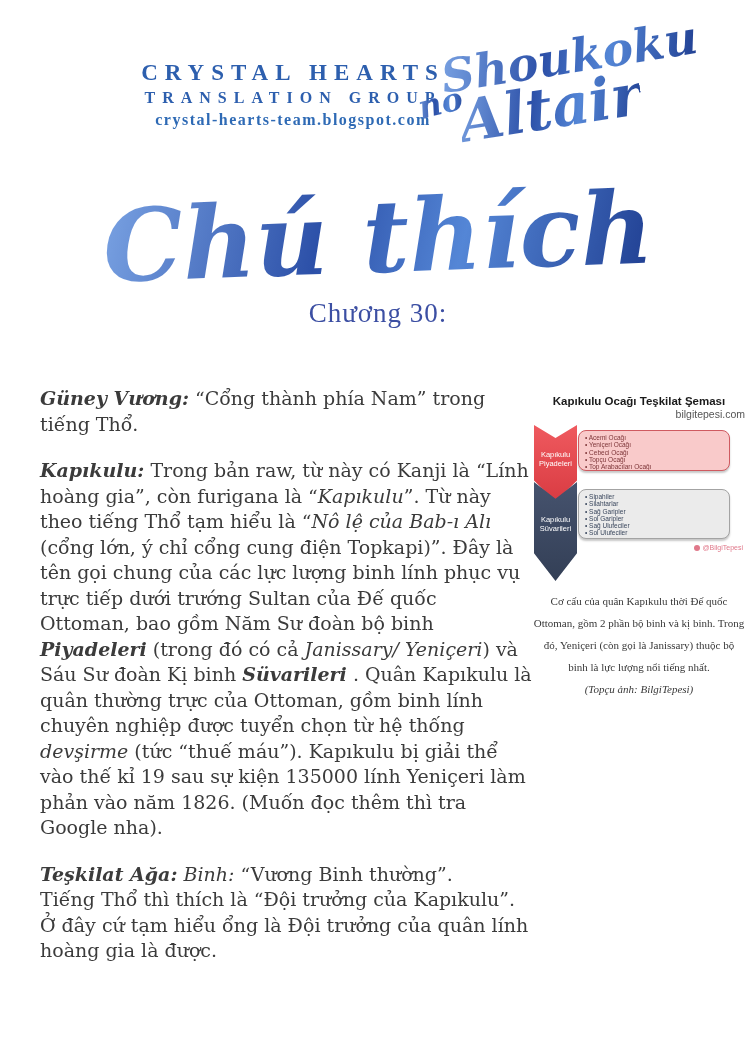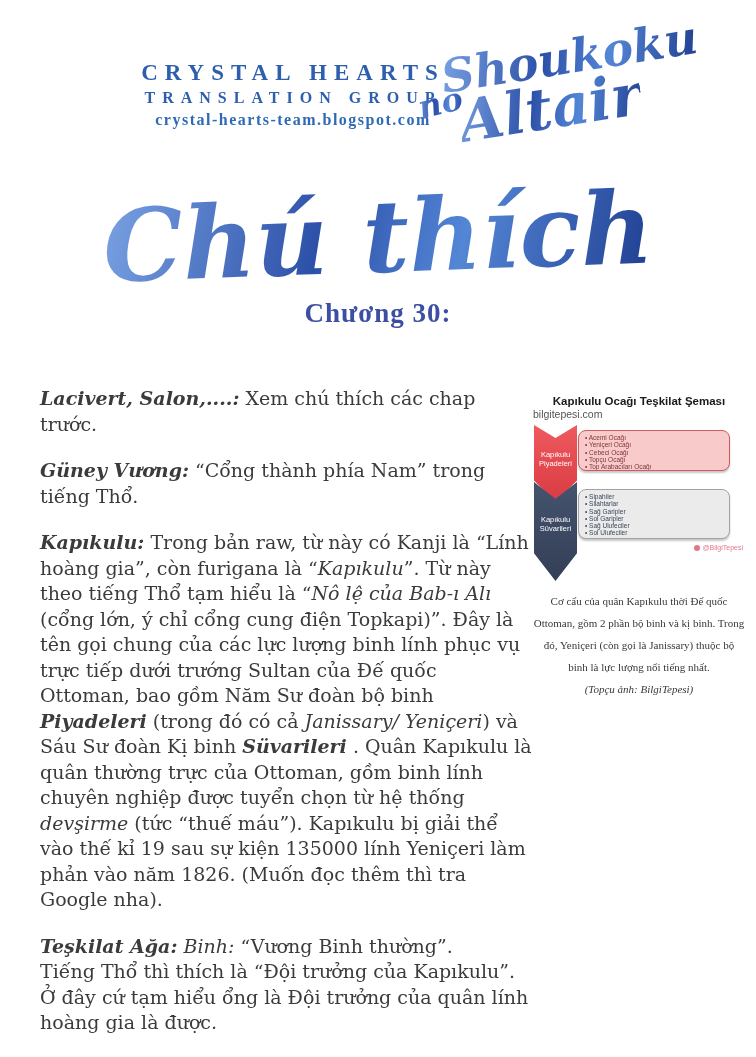--- a/index.html
+++ b/index.html
@@ -40,39 +40,39 @@
 
   
   .title-block{position:absolute;left:0;top:178px;width:756px;text-align:center;}
   .main-title{
     margin:0;font-size:100px;line-height:118px;
     transform:rotate(-2deg);display:inline-block;
   }
   .chapter{
     margin-top:2px;
     font-family:"Liberation Serif", serif;
-    font-size:27px;font-weight:bold;color:#3c4fa3;letter-spacing:1px;
+    font-size:27px;font-weight:normal;color:#3c4fa3;letter-spacing:1px;
   }
 
   
   .notes{position:absolute;left:40px;top:386px;width:492px;color:#3b3b3b;}
   .note{margin:0 0 21px 0;font-size:19px;line-height:25.5px;}
   .seg-n{font-style:normal;font-weight:normal;}
   .seg-i{font-style:italic;}
   .seg-bi{font-weight:bold;font-style:italic;}
 
   
   .figure-col{position:absolute;left:533px;top:395px;width:212px;}
   .fig-title{
     font-family:"Liberation Sans", sans-serif;
     font-size:11.5px;font-weight:bold;color:#1a1a1a;text-align:center;
   }
   .fig-site{
     font-family:"Liberation Sans", sans-serif;
-    font-size:10.5px;color:#555;text-align:left;margin-top:1px;
+    font-size:10.5px;color:#555;text-align:right;margin-top:1px;
   }
   .fig-chart{position:relative;height:150px;margin-top:5px;
     font-family:"Liberation Sans", sans-serif;}
   .chev{
     position:absolute;left:1px;width:43px;
     clip-path:polygon(0% 0%,50% 17%,100% 0%,100% 72%,50% 100%,0% 72%);
     display:flex;flex-direction:column;align-items:center;justify-content:center;
     color:#fff;font-size:7.5px;line-height:9px;text-align:center;
   }
   .chev span{display:block;}
@@ -123,21 +123,20 @@
     <span class="brush logo-word2">no</span>
     <span class="brush logo-word3">Altair</span>
   </div>
 
   <div class="title-block">
     <h1 class="main-title brush">Chú thích</h1>
     <div class="chapter">Chương 30:</div>
   </div>
 
   <section class="notes">
-    <p class="note"><span class="seg seg-bi">Lacivert, Salon,....:</span><span class="seg seg-n"> Xem chú thích các chap trước.</span></p>
     <p class="note"><span class="seg seg-bi">Güney Vương:</span><span class="seg seg-n"> “Cổng thành phía Nam” trong tiếng Thổ.</span></p>
     <p class="note"><span class="seg seg-bi">Kapıkulu:</span><span class="seg seg-n"> Trong bản raw, từ này có Kanji là “Lính hoàng gia”, còn furigana là “</span><span class="seg seg-i">Kapıkulu</span><span class="seg seg-n">”. Từ này theo tiếng Thổ tạm hiểu là “</span><span class="seg seg-i">Nô lệ của Bab-ı Alı</span><span class="seg seg-n"> (cổng lớn, ý chỉ cổng cung điện Topkapi)”. Đây là tên gọi chung của các lực lượng binh lính phục vụ trực tiếp dưới trướng Sultan của Đế quốc Ottoman, bao gồm Năm Sư đoàn bộ binh </span><span class="seg seg-bi">Piyadeleri</span><span class="seg seg-n"> (trong đó có cả </span><span class="seg seg-i">Janissary/ Yeniçeri</span><span class="seg seg-n">) và Sáu Sư đoàn Kị binh </span><span class="seg seg-bi">Süvarileri</span><span class="seg seg-n"> . Quân Kapıkulu là quân thường trực của Ottoman, gồm binh lính chuyên nghiệp được tuyển chọn từ hệ thống </span><span class="seg seg-i">devşirme</span><span class="seg seg-n"> (tức “thuế máu”). Kapıkulu bị giải thể vào thế kỉ 19 sau sự kiện 135000 lính Yeniçeri làm phản vào năm 1826. (Muốn đọc thêm thì tra Google nha).</span></p>
     <p class="note"><span class="seg seg-bi">Teşkilat Ağa:</span><span class="seg seg-i"> Binh:</span><span class="seg seg-n"> “Vương Binh thường”.</span><br><span class="seg seg-n">Tiếng Thổ thì thích là “Đội trưởng của Kapıkulu”. Ở đây cứ tạm hiểu ổng là Đội trưởng của quân lính hoàng gia là được.</span></p>
   </section>
 
   <aside class="figure-col">
     <div class="fig-title">Kapıkulu Ocağı Teşkilat Şeması</div>
     <div class="fig-site">bilgitepesi.com</div>
 
     <div class="fig-chart">

